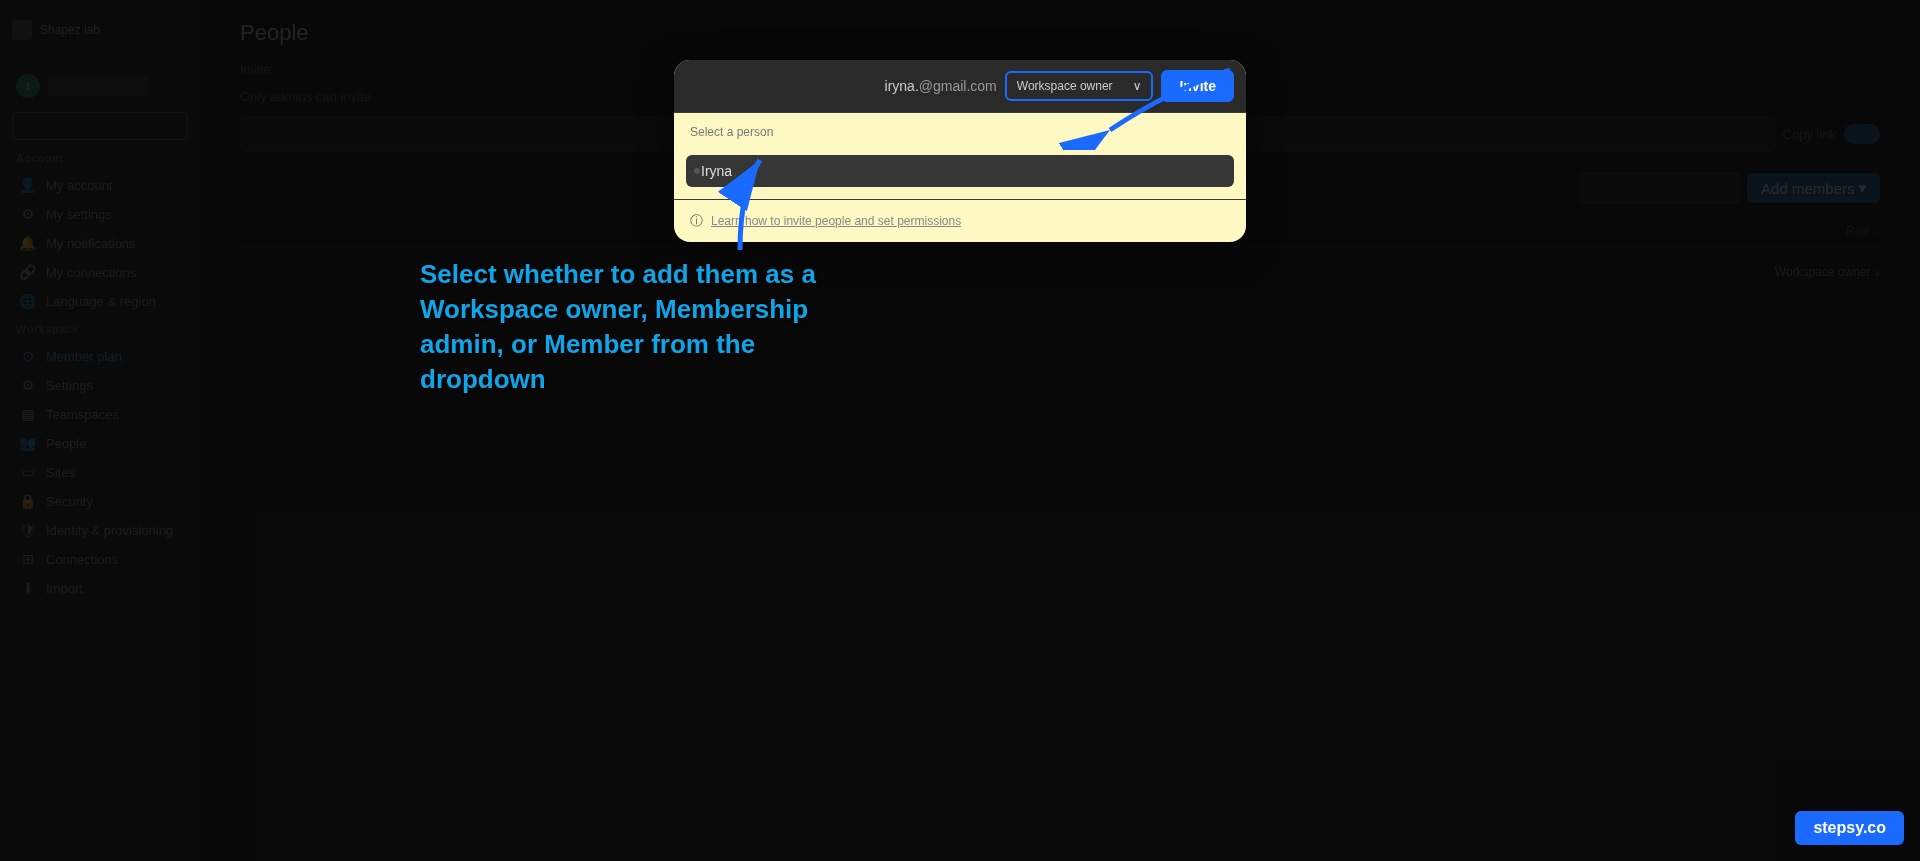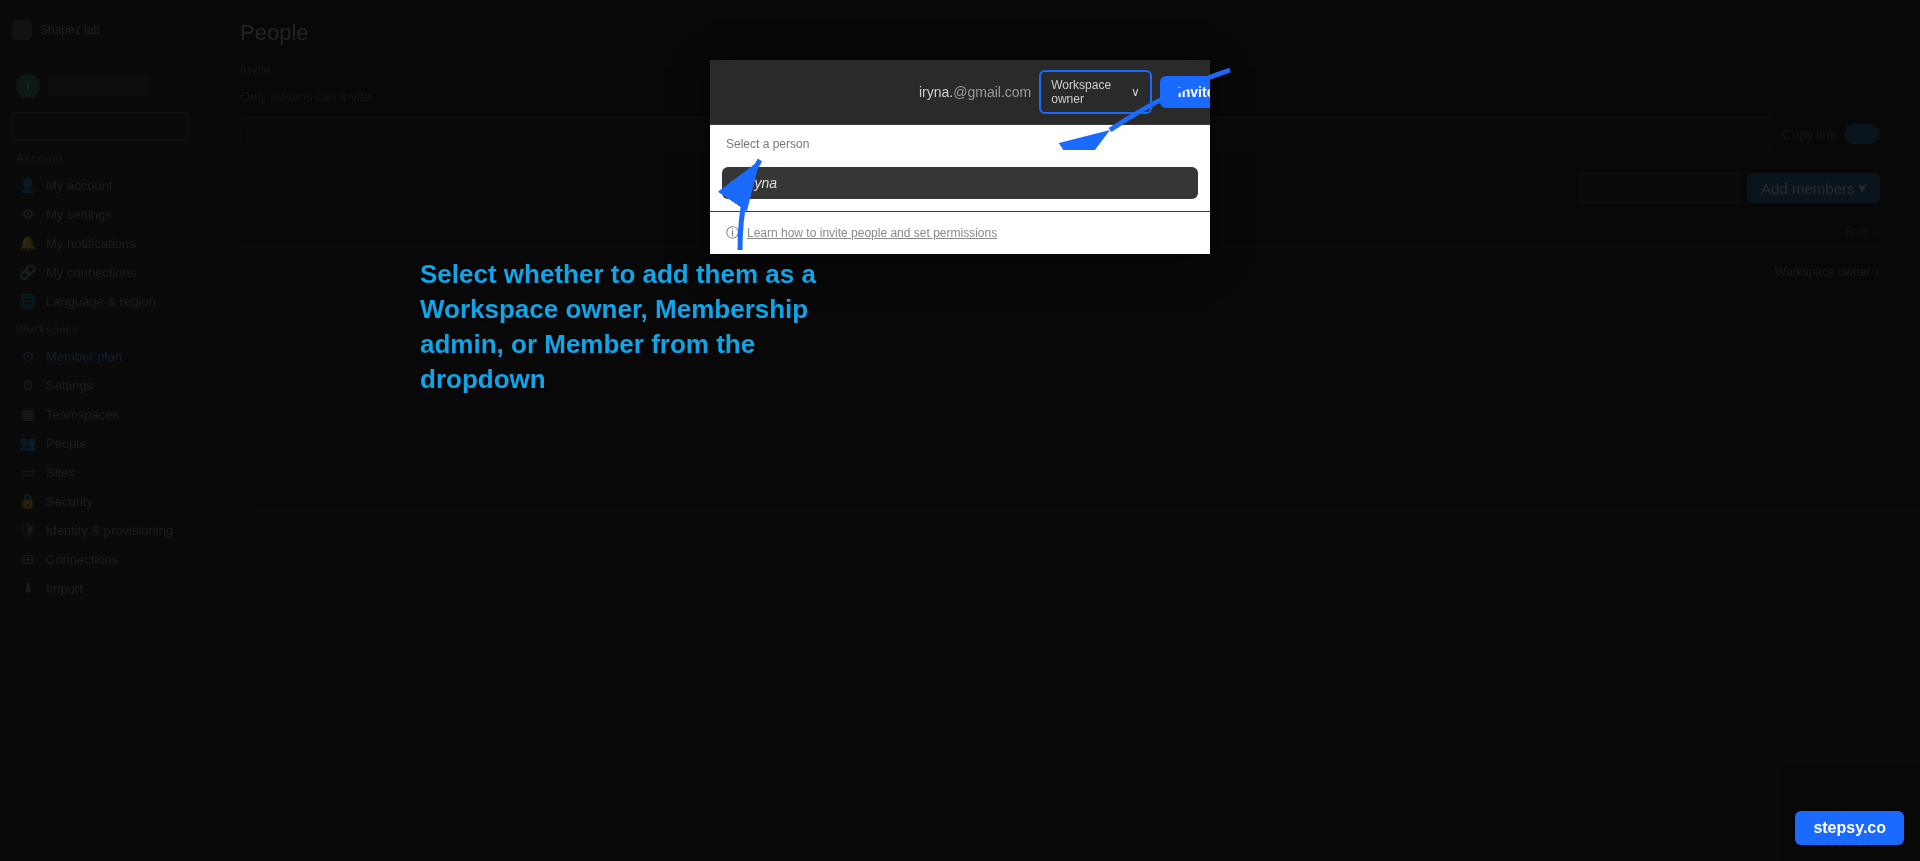--- a/index.html
+++ b/index.html
@@ -238,23 +238,23 @@
       position: absolute;
       inset: 0;
       z-index: 10;
       display: flex;
       align-items: flex-start;
       justify-content: center;
       padding-top: 60px;
     }
 
     .modal {
-      background: #ffffff;
-      border-radius: 0;
-      width: 500px;
+      background: #fef9c3;
+      border-radius: 16px;
+      width: 572px;
       box-shadow: 0 8px 32px rgba(0,0,0,0.5);
       overflow: hidden;
     }
 
     .modal-invite-bar {
       display: flex;
       align-items: center;
       padding: 10px 12px;
       gap: 8px;
       background: #2a2a2a;
@@ -302,26 +302,25 @@
     .modal-section-label {
       color: #777;
       font-size: 12px;
       margin-bottom: 16px;
       padding: 0 4px;
     }
 
     .modal-person-item {
       display: flex;
       align-items: center;
-      gap: 10px;
+      gap: 1px;
       padding: 8px;
       border-radius: 6px;
       background: #363636;
       cursor: pointer;
-      font-style: italic;
     }
 
     .modal-person-icon {
       width: 6px;
       height: 6px;
       background: #555;
       border-radius: 50%;
     }
 
     .modal-person-name {

